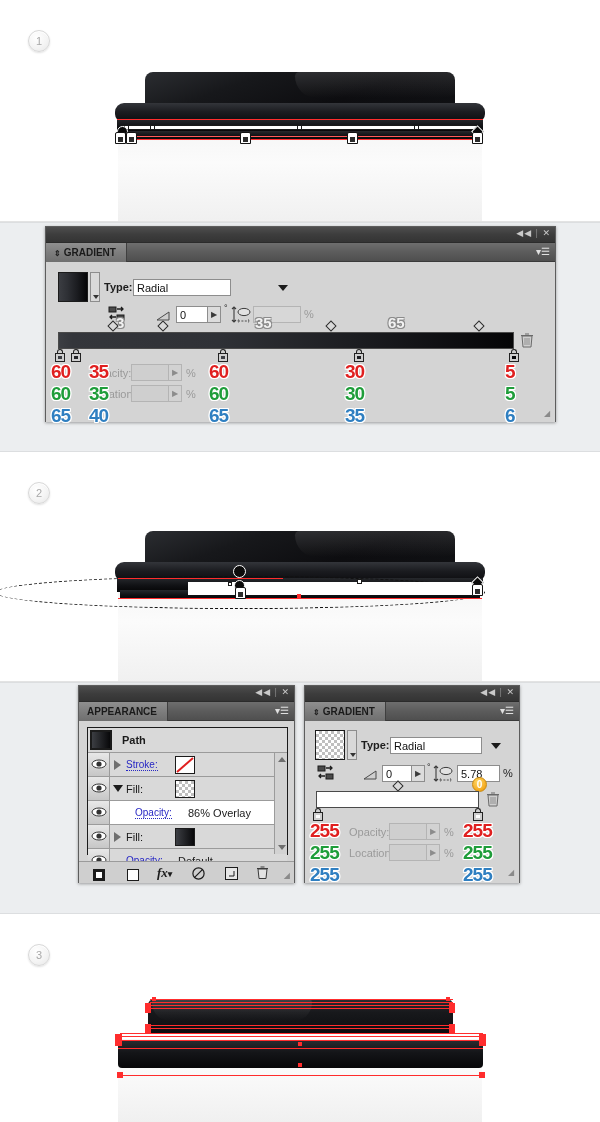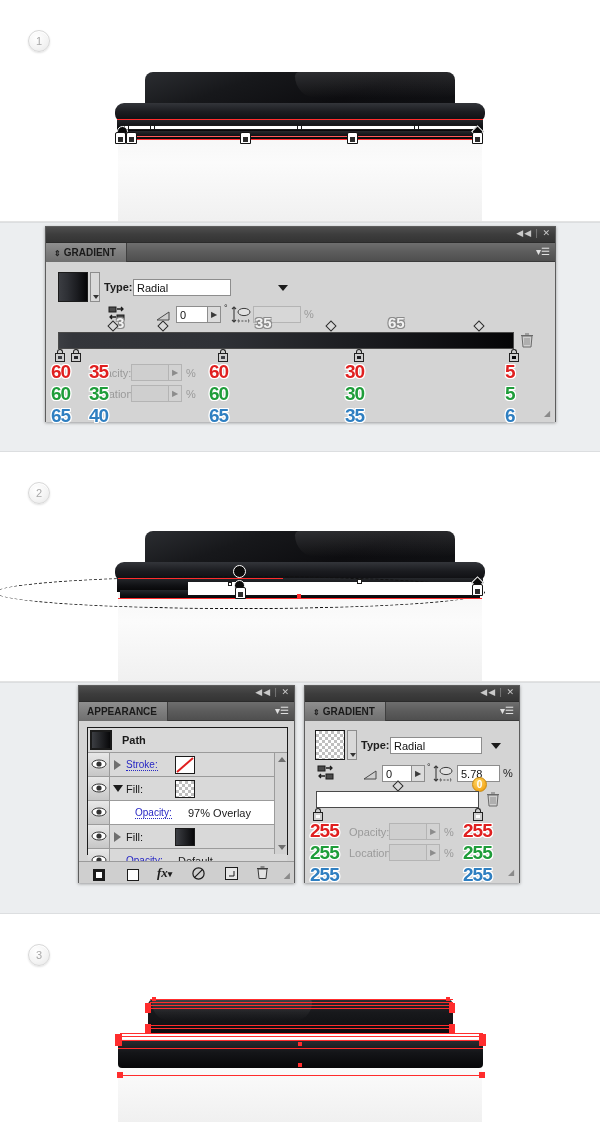--- a/index.html
+++ b/index.html
@@ -480,21 +480,21 @@
         </div>
 
         <div class="ap-row white">
           <div class="ap-eye">
             <svg width="16" height="12" viewBox="0 0 16 12">
                 <ellipse cx="8" cy="6" rx="7" ry="4" fill="#fff" stroke="#333"></ellipse>
                 <circle cx="8" cy="6" r="2.6" fill="#333"></circle>
               </svg>
           </div>
           <span class="ap-link" style="left:47px; top:6px;">Opacity:</span>
-          <span class="ap-text" style="left:100px; top:6px;">97% Overlay</span>
+          <span class="ap-text" style="left:100px; top:6px;">86% Overlay</span>
         </div>
 
         <div class="ap-row">
           <div class="ap-eye">
             <svg width="16" height="12" viewBox="0 0 16 12">
                 <ellipse cx="8" cy="6" rx="7" ry="4" fill="#fff" stroke="#333"></ellipse>
                 <circle cx="8" cy="6" r="2.6" fill="#333"></circle>
               </svg>
           </div>
           <span class="ap-tri right" style="left:26px; top:7px;"></span>

